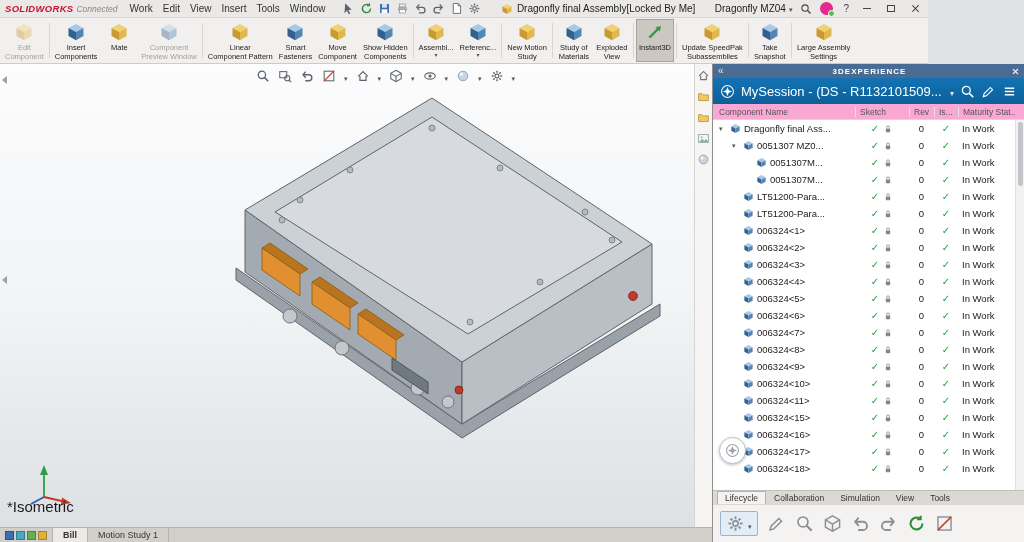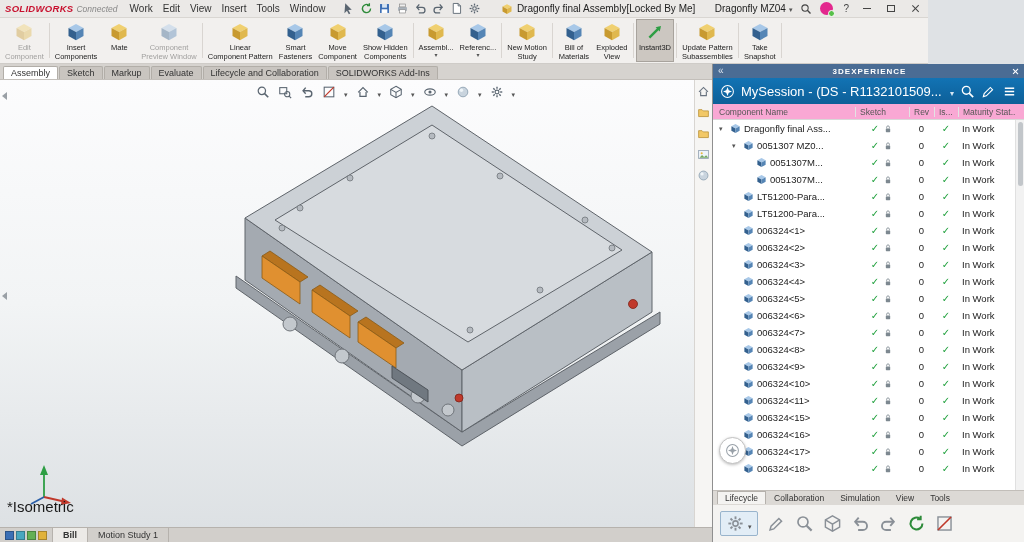--- a/index.html
+++ b/index.html
@@ -374,21 +374,21 @@
       <span class="rsep"></span>
       <div class="rbtn">
     <span class="icn ric">
           <svg viewBox="0 0 16 16">
             <path d="M8 1.5l6 3.2L8 8 2 4.7z" fill="#a8c8e8"></path>
             <path d="M2 4.7L8 8v6.5L2 11.2z" fill="#33608e"></path>
             <path d="M14 4.7L8 8v6.5l6-3.3z" fill="#5585b5"></path>
           </svg>
         </span>
     <span class="rlabel">
-          <span>Bill of</span>
+          <span>Study of</span>
           <span>Materials</span>
         </span>
     <span class="rdd">▾</span>
   </div>
       <div class="rbtn">
     <span class="icn ric">
           <svg viewBox="0 0 16 16">
             <path d="M8 1.5l6 3.2L8 8 2 4.7z" fill="#f0d070"></path>
             <path d="M2 4.7L8 8v6.5L2 11.2z" fill="#c89a30"></path>
             <path d="M14 4.7L8 8v6.5l6-3.3z" fill="#e0b84e"></path>
@@ -416,53 +416,59 @@
       <span class="rsep"></span>
       <div class="rbtn">
     <span class="icn ric">
           <svg viewBox="0 0 16 16">
             <path d="M8 1.5l6 3.2L8 8 2 4.7z" fill="#f0d070"></path>
             <path d="M2 4.7L8 8v6.5L2 11.2z" fill="#c89a30"></path>
             <path d="M14 4.7L8 8v6.5l6-3.3z" fill="#e0b84e"></path>
           </svg>
         </span>
     <span class="rlabel">
-          <span>Update Pattern</span>
+          <span>Update SpeedPak</span>
           <span>Subassemblies</span>
         </span>
 
   </div>
       <span class="rsep"></span>
       <div class="rbtn">
     <span class="icn ric">
           <svg viewBox="0 0 16 16">
             <path d="M8 1.5l6 3.2L8 8 2 4.7z" fill="#a8c8e8"></path>
             <path d="M2 4.7L8 8v6.5L2 11.2z" fill="#33608e"></path>
             <path d="M14 4.7L8 8v6.5l6-3.3z" fill="#5585b5"></path>
           </svg>
         </span>
     <span class="rlabel">
           <span>Take</span>
           <span>Snapshot</span>
         </span>
 
   </div>
       <span class="rsep"></span>
+      <div class="rbtn">
+    <span class="icn ric">
+          <svg viewBox="0 0 16 16">
+            <path d="M8 1.5l6 3.2L8 8 2 4.7z" fill="#f0d070"></path>
+            <path d="M2 4.7L8 8v6.5L2 11.2z" fill="#c89a30"></path>
+            <path d="M14 4.7L8 8v6.5l6-3.3z" fill="#e0b84e"></path>
+          </svg>
+        </span>
+    <span class="rlabel">
+          <span>Large Assembly</span>
+          <span>Settings</span>
+        </span>
+    <span class="rdd">▾</span>
+  </div>
     </div>
 
   <div class="main">
     <div class="leftcol">
-      <div class="tabbar">
-          <span class="tab active">Assembly</span>
-          <span class="tab">Sketch</span>
-          <span class="tab">Markup</span>
-          <span class="tab">Evaluate</span>
-          <span class="tab">Lifecycle and Collaboration</span>
-          <span class="tab">SOLIDWORKS Add-Ins</span>
-        </div>
       <div class="vprow">
         <div class="viewport">
 
           <svg class="model" viewBox="0 0 694 447">
             <g stroke="#5f646a" stroke-width="1" stroke-linejoin="round">
               <polygon points="236,196 462,352 660,232 660,244 462,366 236,208" fill="#9ba1a8"></polygon>
               <polygon points="245,138 462,290 462,352 245,200" fill="#a4aab1"></polygon>
               <polygon points="462,290 652,172 652,232 462,352" fill="#b9bfc5"></polygon>
               <polygon points="245,138 432,26 652,172 462,290" fill="#ccd1d6"></polygon>
               <polygon points="275,140 432,45 622,170 468,262" fill="#d7dbdf"></polygon>

